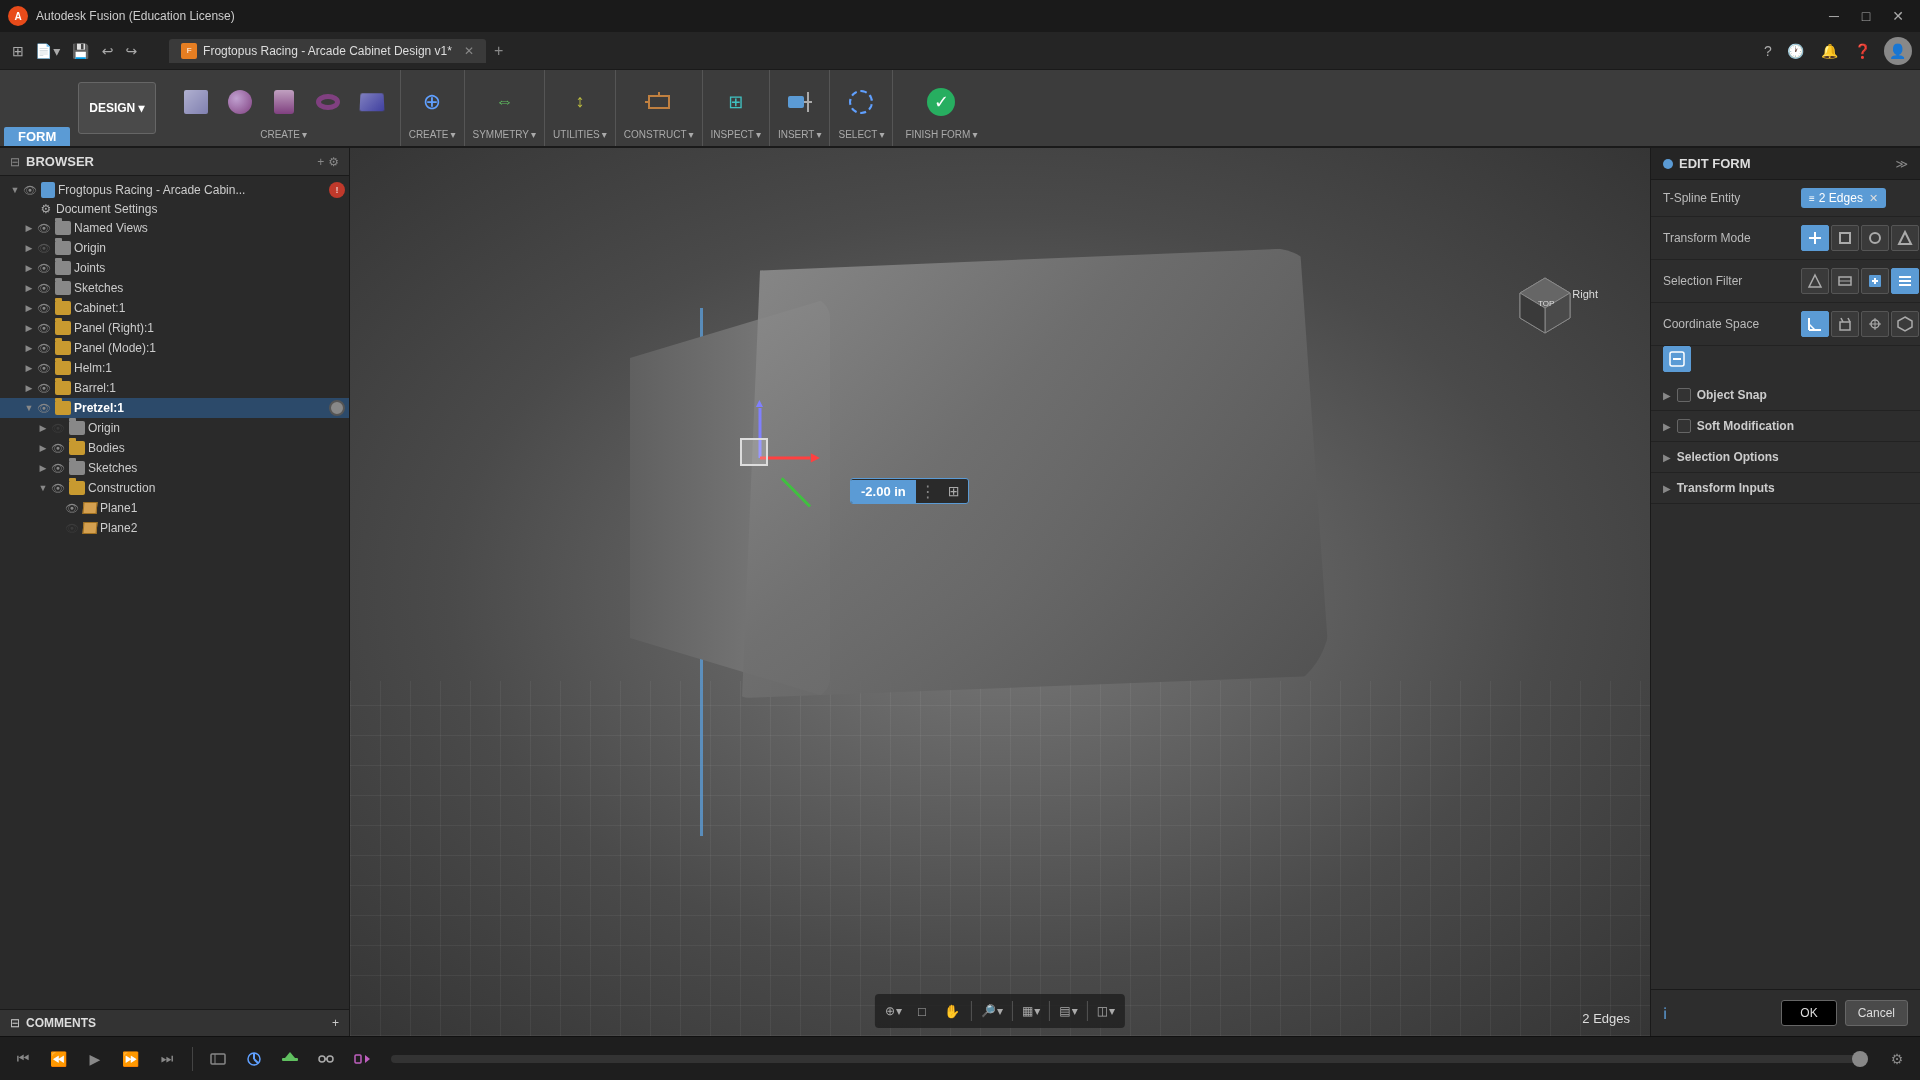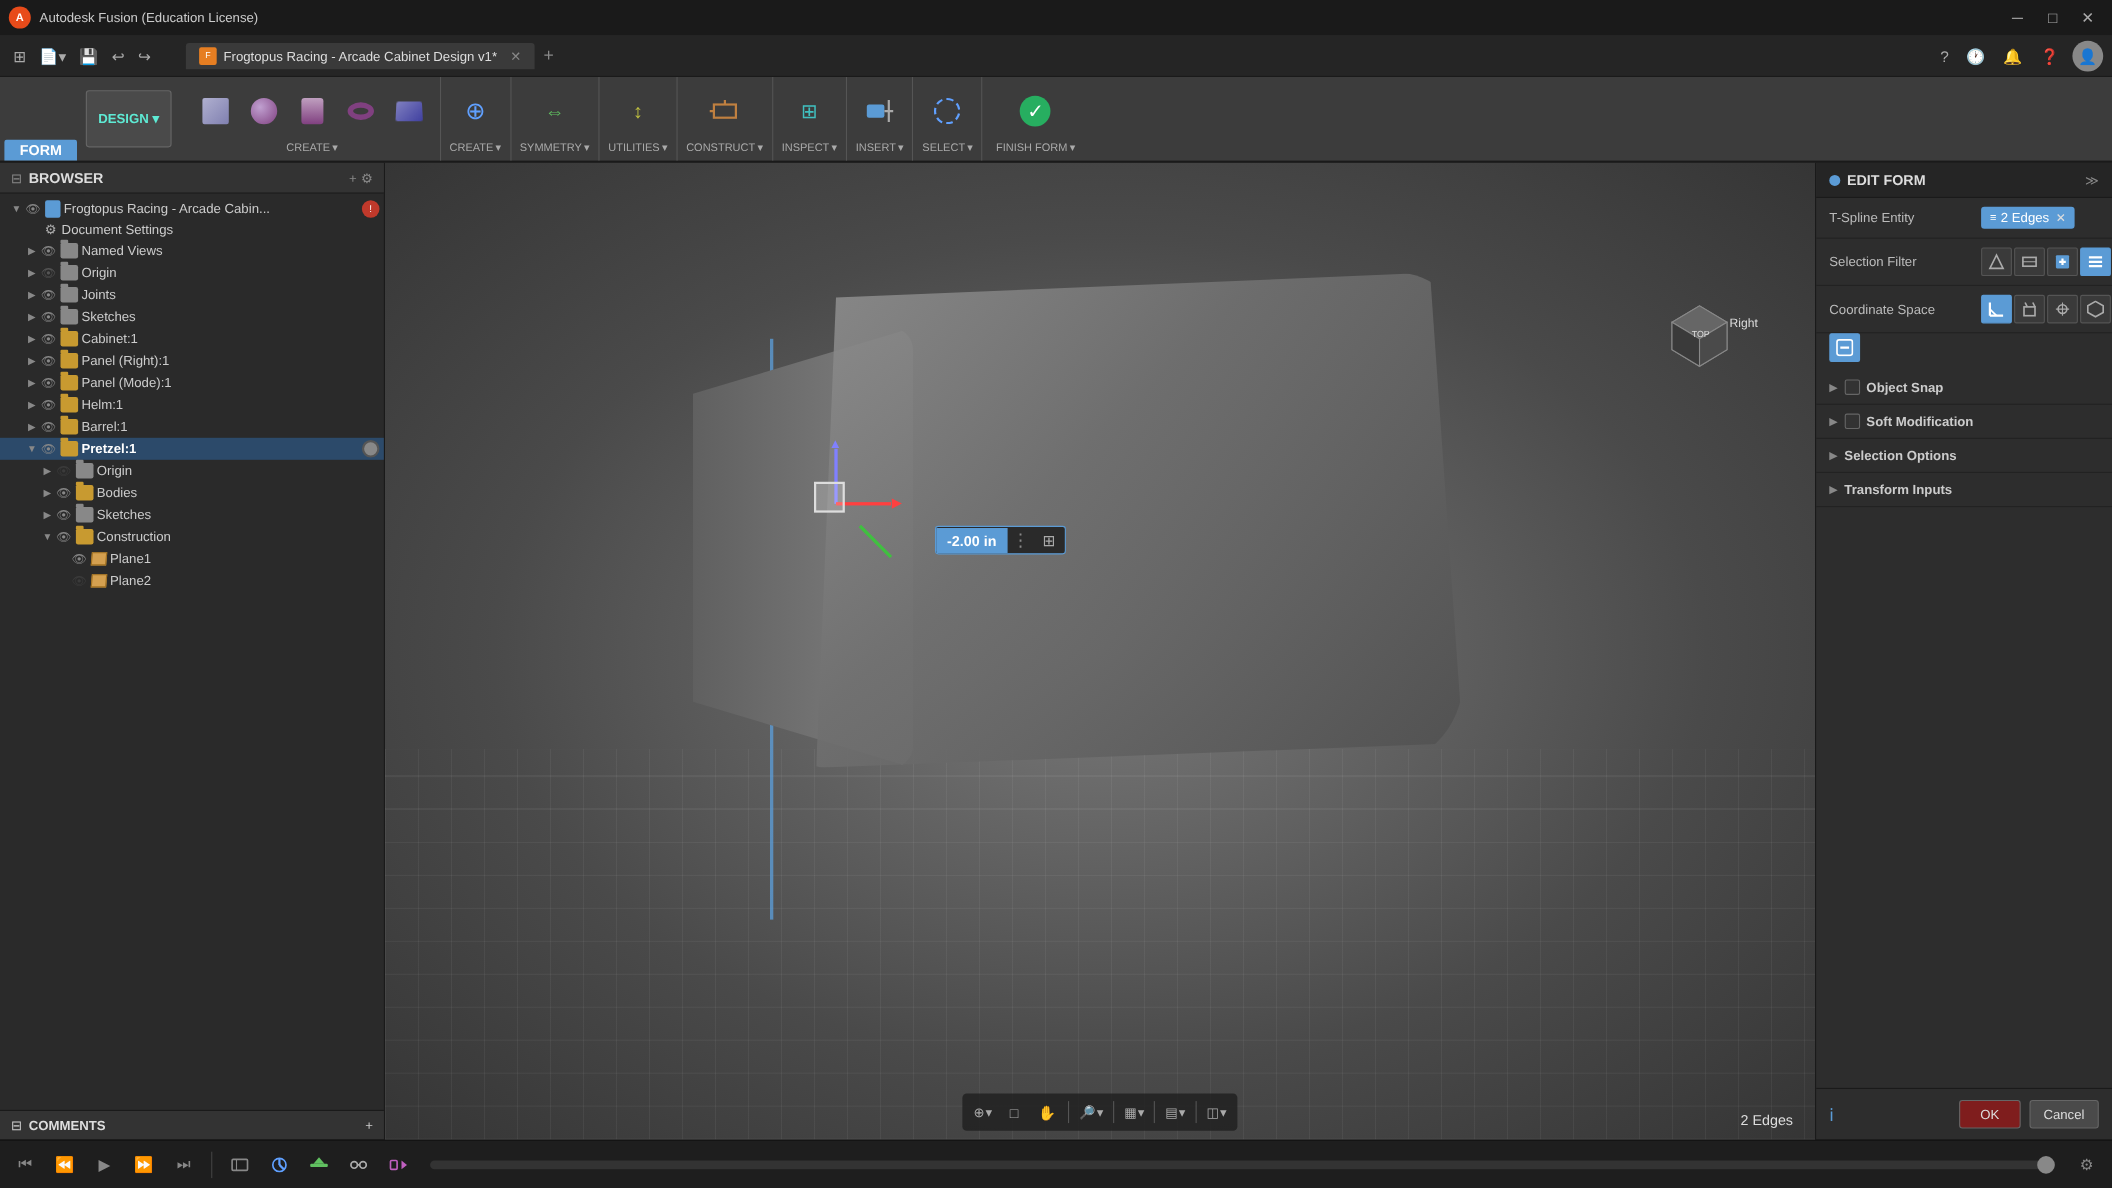--- a/index.html
+++ b/index.html
@@ -15,21 +15,21 @@
     #tabbar { background: #252525; height: 38px; display: flex; align-items: center; padding: 0 8px; gap: 4px; flex-shrink: 0; border-bottom: 1px solid #1a1a1a; }
     #tabbar .tab-file { display: flex; align-items: center; gap: 6px; background: #3a3a3a; border-radius: 3px 3px 0 0; padding: 4px 12px; color: #ddd; font-size: 12px; }
     #tabbar .tab-file .file-icon { width: 16px; height: 16px; background: #e67e22; border-radius: 2px; display: flex; align-items: center; justify-content: center; font-size: 8px; color: white; }
     #tabbar .tab-close { color: #888; margin-left: 6px; cursor: pointer; }
     #tabbar .tab-plus { color: #888; font-size: 16px; cursor: pointer; margin-left: 4px; }
     #tabbar .tab-right-icons { margin-left: auto; display: flex; gap: 8px; align-items: center; }
     #tabbar .tab-icon-btn { color: #aaa; cursor: pointer; font-size: 14px; padding: 2px 4px; }
 
     
     #ribbon { background: #3c3c3c; height: 78px; display: flex; align-items: stretch; flex-shrink: 0; border-bottom: 2px solid #1a1a1a; padding: 0 4px; }
-    #ribbon .design-btn { background: #4a4a4a; border: 1px solid #666; border-radius: 3px; padding: 4px 10px; color: #5eead4; font-size: 12px; font-weight: bold; display: flex; align-items: center; gap: 4px; cursor: pointer; margin: 8px 4px; height: 52px; }
+    #ribbon .design-btn { background: #4a4a4a; border: 1px solid #666; border-radius: 3px; padding: 4px 10px; color: #ffffff; font-size: 12px; font-weight: bold; display: flex; align-items: center; gap: 4px; cursor: pointer; margin: 8px 4px; height: 52px; }
     #ribbon .form-tab { background: #5b9bd5; color: white; padding: 2px 14px; font-size: 13px; font-weight: bold; display: flex; align-items: center; justify-content: center; border-radius: 2px 2px 0 0; position: relative; top: 2px; }
     #ribbon-groups { display: flex; align-items: stretch; flex: 1; }
     .ribbon-group { display: flex; flex-direction: column; align-items: center; padding: 4px 8px; border-right: 1px solid #555; }
     .ribbon-group-tools { display: flex; gap: 4px; flex: 1; align-items: center; }
     .ribbon-group-label { font-size: 10px; color: #aaa; margin-top: auto; padding-bottom: 2px; display: flex; align-items: flex-end; gap: 2px; cursor: pointer; }
     .ribbon-tool-btn { width: 40px; height: 44px; display: flex; flex-direction: column; align-items: center; justify-content: center; gap: 2px; cursor: pointer; border-radius: 3px; color: #ddd; }
     .ribbon-tool-btn .tool-icon { width: 28px; height: 28px; display: flex; align-items: center; justify-content: center; }
     
     .icon-box-body { background: linear-gradient(135deg, #b0b0d0, #8080b0); border-radius: 2px; width: 24px; height: 24px; }
     .icon-sphere { background: radial-gradient(circle at 35% 35%, #c0a0d0, #804080); border-radius: 50%; width: 24px; height: 24px; }
@@ -140,21 +140,21 @@
     .efp-icon-btn { width: 28px; height: 26px; background: #3a3a3a; border: 1px solid #555; border-radius: 2px; display: flex; align-items: center; justify-content: center; cursor: pointer; color: #aaa; font-size: 12px; }
     .efp-icon-btn.active { background: #5b9bd5; border-color: #5b9bd5; color: white; }
     .efp-section { padding: 8px 12px; border-bottom: 1px solid #222; }
     .efp-section-header { display: flex; align-items: center; gap: 6px; cursor: pointer; }
     .efp-section-arrow { color: #888; font-size: 10px; }
     .efp-section-check { width: 14px; height: 14px; border: 1px solid #666; background: #333; border-radius: 2px; }
     .efp-section-title { color: #ccc; font-size: 12px; font-weight: bold; }
     .efp-footer { padding: 10px 12px; display: flex; align-items: center; gap: 8px; border-top: 1px solid #1a1a1a; margin-top: auto; }
     .efp-footer .efp-info-icon { color: #5b9bd5; font-size: 16px; }
     .efp-footer .efp-spacer { flex: 1; }
-    .efp-ok-btn { background: #7f1d1d; border: 1px solid #666; border-radius: 3px; color: #ddd; padding: 5px 18px; cursor: pointer; font-size: 12px; }
+    .efp-ok-btn { background: #000000; border: 1px solid #666; border-radius: 3px; color: #ddd; padding: 5px 18px; cursor: pointer; font-size: 12px; }
     .efp-cancel-btn { background: #4a4a4a; border: 1px solid #666; border-radius: 3px; color: #ddd; padding: 5px 12px; cursor: pointer; font-size: 12px; }
 
     
     #bottom-strip { background: #1e1e1e; height: 44px; display: flex; align-items: center; padding: 0 8px; gap: 6px; flex-shrink: 0; border-top: 1px solid #111; }
     .bs-btn { width: 30px; height: 30px; display: flex; align-items: center; justify-content: center; color: #888; cursor: pointer; border-radius: 2px; font-size: 14px; }
     .bs-separator { width: 1px; height: 24px; background: #444; margin: 0 4px; }
     .bs-right { margin-left: auto; }
     .timeline-bar { flex: 1; height: 8px; background: #333; border-radius: 4px; margin: 0 8px; position: relative; }
     .timeline-thumb { position: absolute; right: 0; top: -4px; width: 16px; height: 16px; background: #888; border-radius: 50%; cursor: pointer; }
 
@@ -603,20 +603,46 @@
       <span class="efp-label">T-Spline Entity</span>
       <div class="efp-value">
         <div class="efp-chip">
           <span class="chip-icon">≡</span>
           <span>2 Edges</span>
           <span class="efp-chip-x">✕</span>
         </div>
       </div>
     </div>
 
+    <div class="efp-row">
+      <span class="efp-label">Transform Mode</span>
+      <div class="efp-icon-group">
+        <div class="efp-icon-btn active">
+          <svg width="16" height="16" viewBox="0 0 16 16">
+              <line x1="8" y1="2" x2="8" y2="14" stroke="#fff" stroke-width="2"></line>
+              <line x1="2" y1="8" x2="14" y2="8" stroke="#fff" stroke-width="2"></line>
+            </svg>
+        </div>
+        <div class="efp-icon-btn">
+          <svg width="16" height="16" viewBox="0 0 16 16">
+              <rect x="3" y="3" width="10" height="10" fill="none" stroke="#aaa" stroke-width="2"></rect>
+            </svg>
+        </div>
+        <div class="efp-icon-btn">
+          <svg width="16" height="16" viewBox="0 0 16 16">
+              <circle cx="8" cy="8" r="5" fill="none" stroke="#aaa" stroke-width="2"></circle>
+            </svg>
+        </div>
+        <div class="efp-icon-btn">
+          <svg width="16" height="16" viewBox="0 0 16 16">
+              <polygon points="8,2 14,14 2,14" fill="none" stroke="#aaa" stroke-width="2"></polygon>
+            </svg>
+        </div>
+      </div>
+    </div>
 
     <div class="efp-row">
       <span class="efp-label">Selection Filter</span>
       <div class="efp-icon-group">
         <div class="efp-icon-btn">
           <svg width="16" height="16" viewBox="0 0 16 16">
               <polygon points="8,2 14,14 2,14" fill="none" stroke="#aaa" stroke-width="1.5"></polygon>
             </svg>
         </div>
         <div class="efp-icon-btn">

